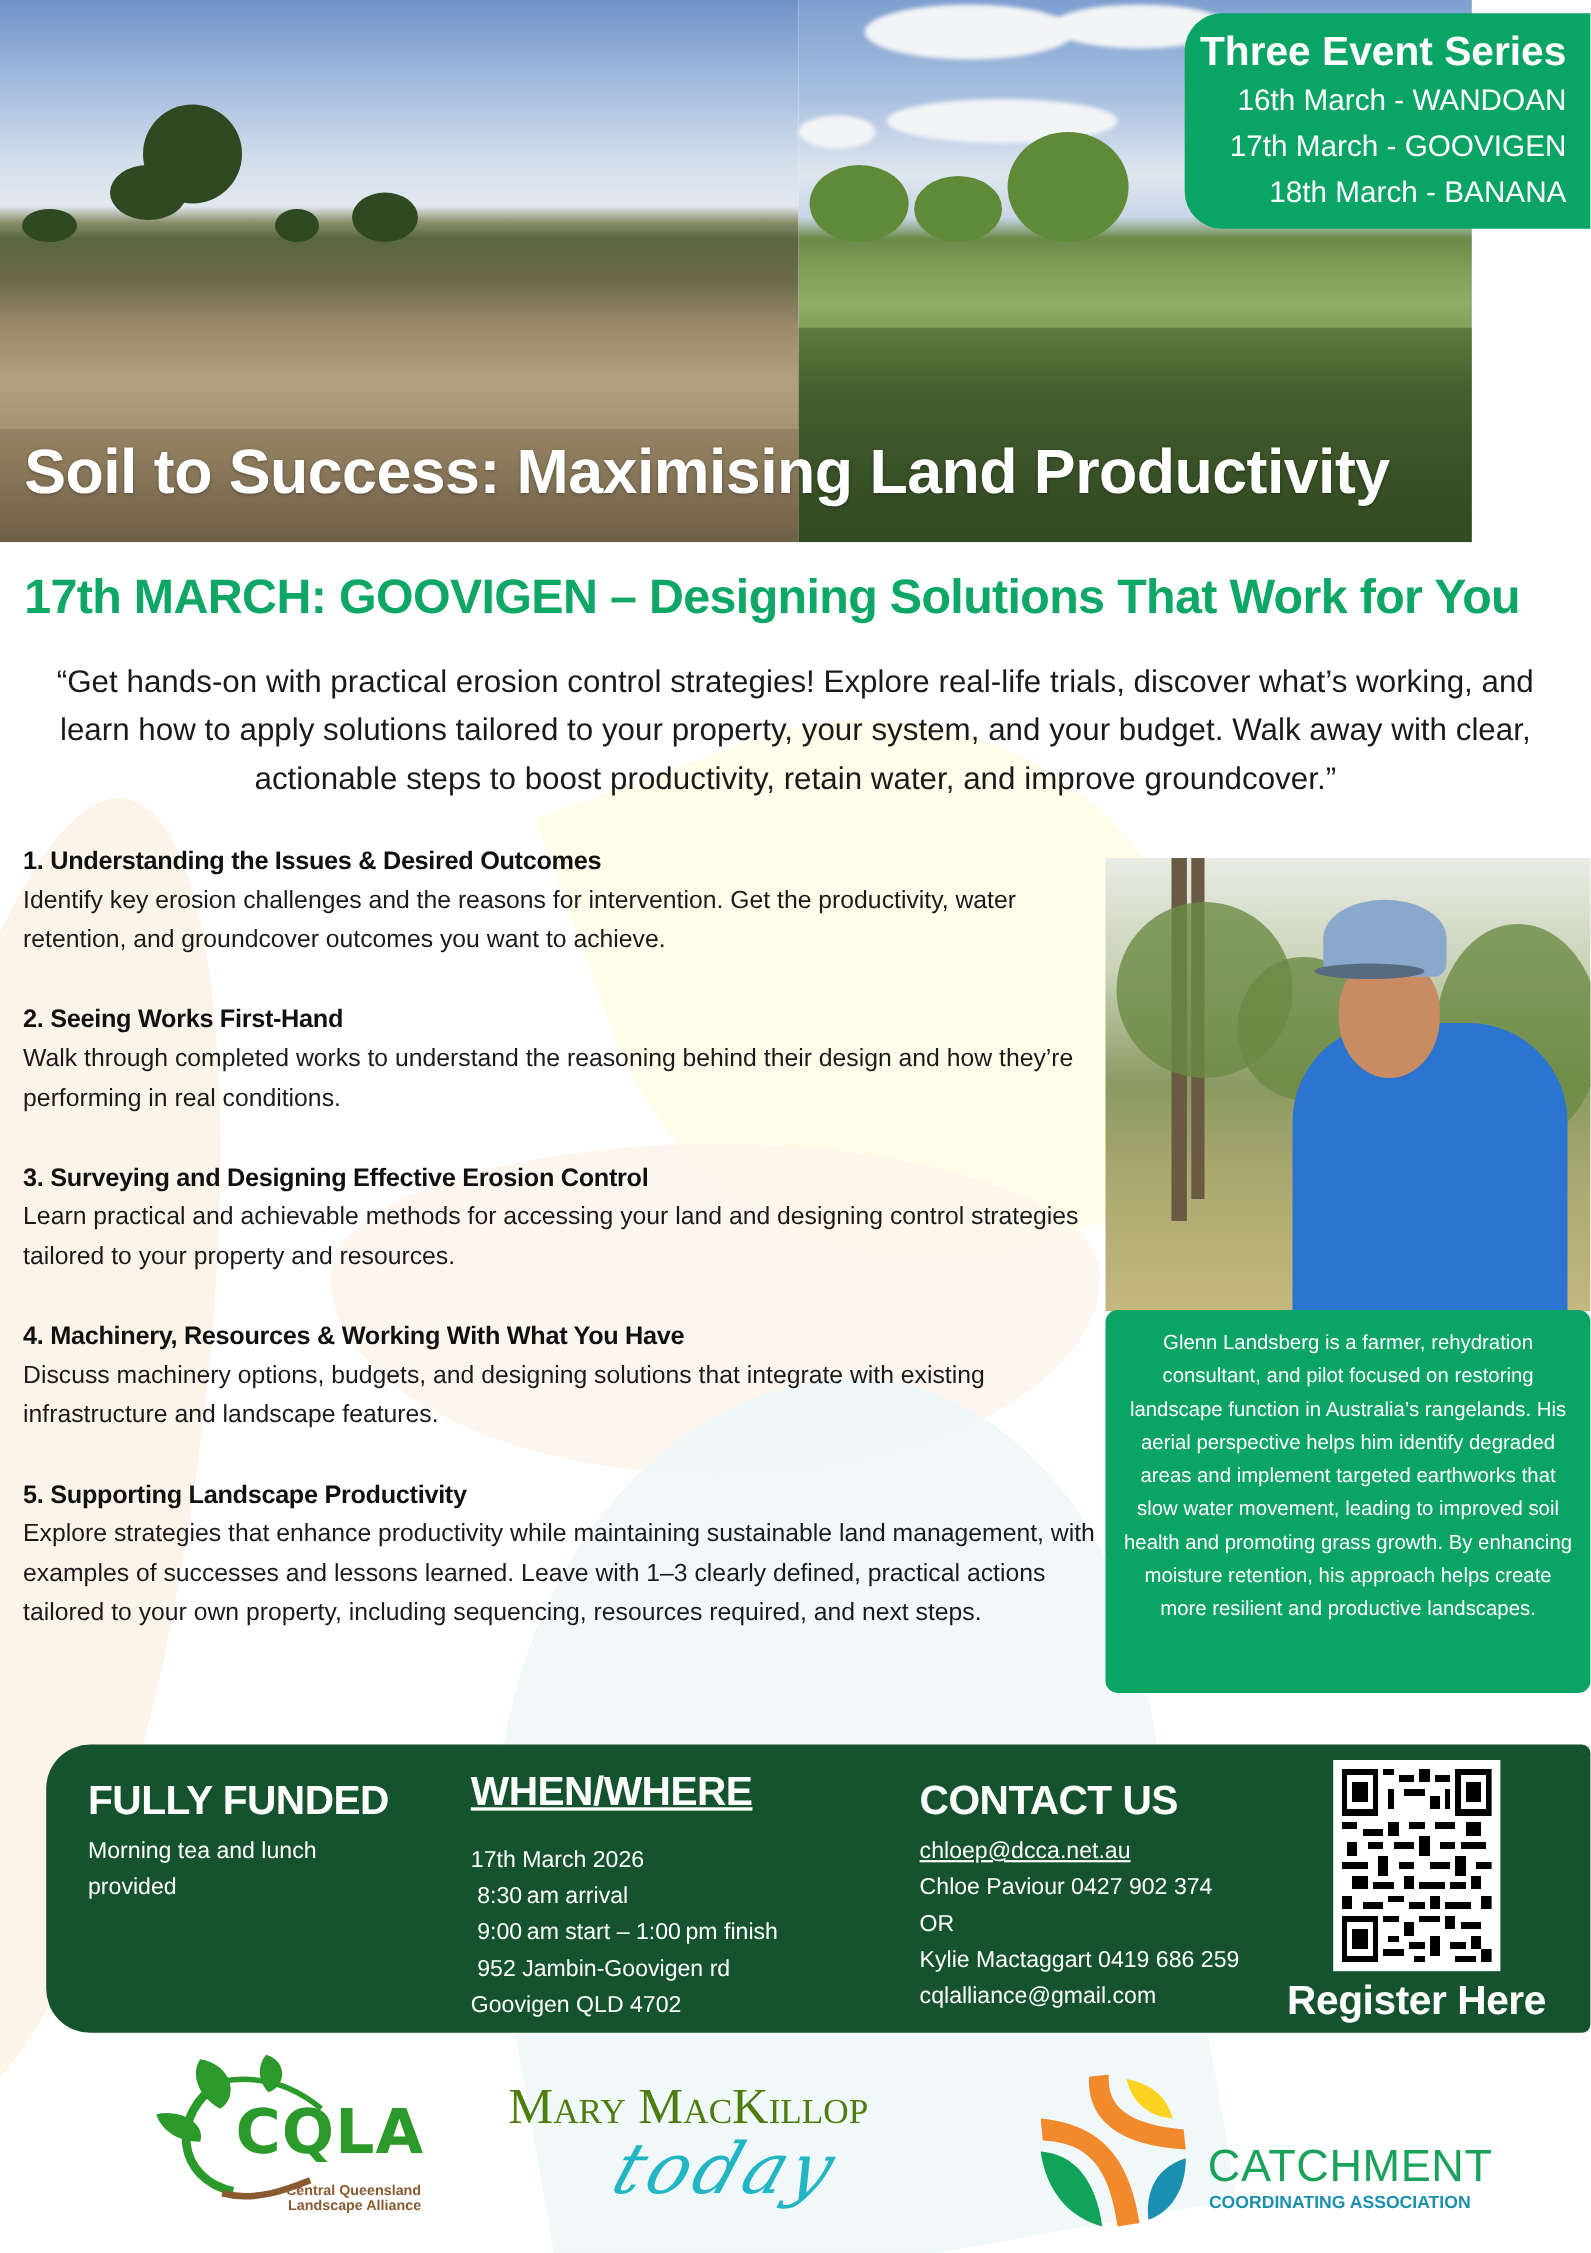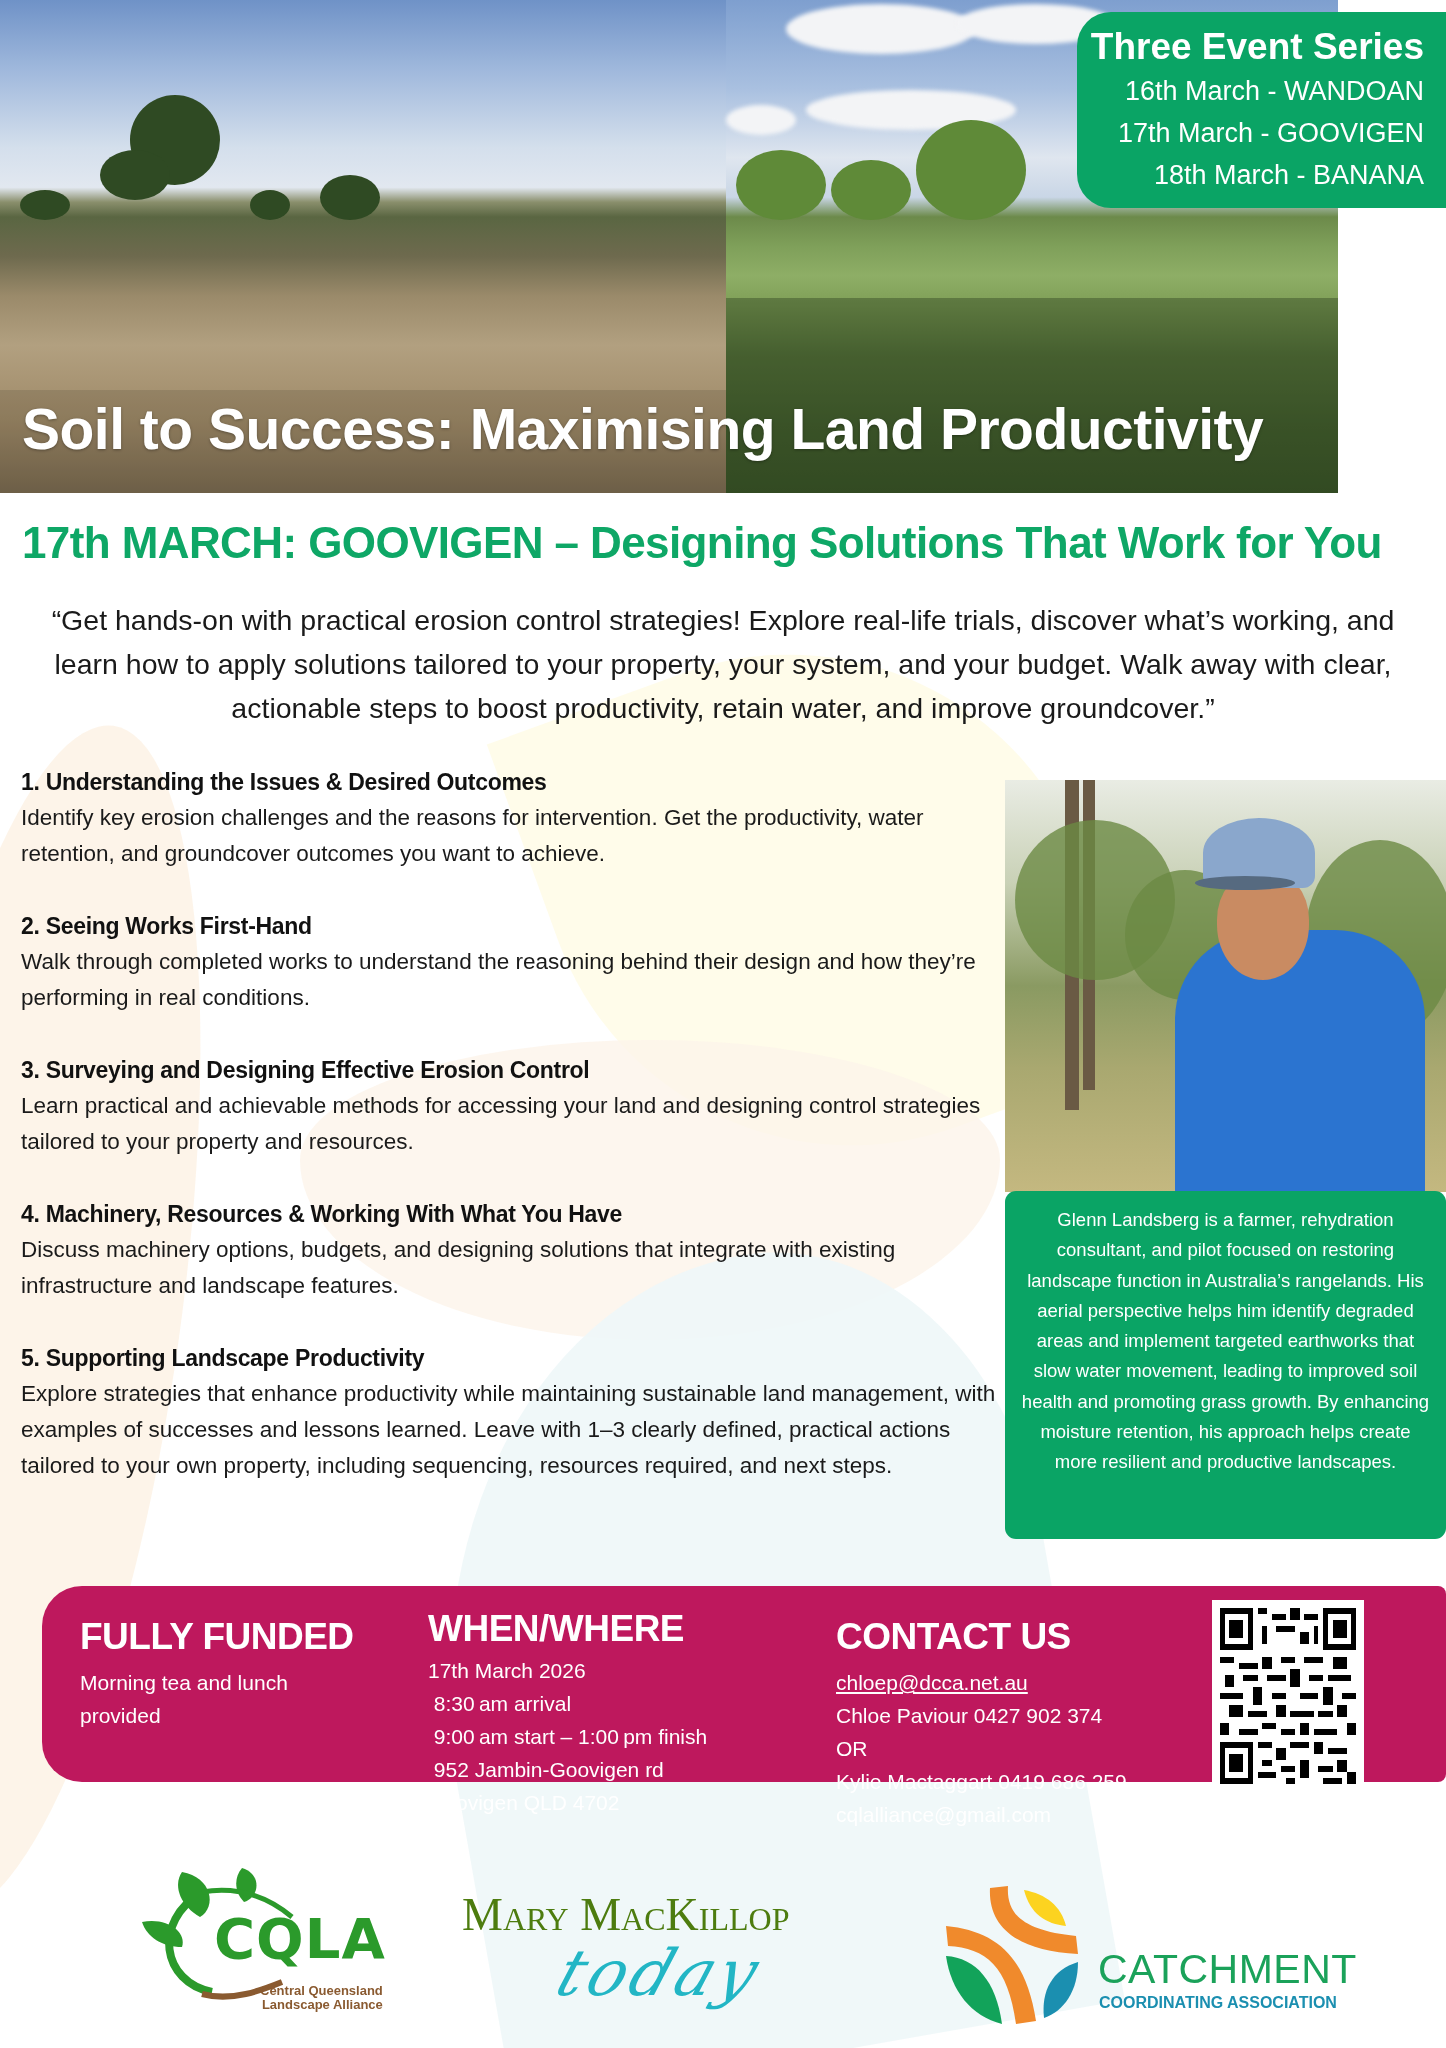--- a/index.html
+++ b/index.html
@@ -52,28 +52,28 @@
   .speaker-photo .foliage { position: absolute; background: #6c8a44; border-radius: 50%; opacity: .8; }
   .speaker-photo .shirt { position: absolute; left: 170px; top: 150px; width: 250px; height: 262px; background: #2b74d0; border-radius: 90px 90px 0 0; }
   .speaker-photo .face { position: absolute; left: 212px; top: 90px; width: 92px; height: 110px; background: #c98b62; border-radius: 45% 45% 50% 50%; }
   .speaker-photo .cap { position: absolute; left: 198px; top: 38px; width: 112px; height: 70px; background: #8aa7cc; border-radius: 50% 50% 12px 12px; }
   .speaker-photo .brim { position: absolute; left: 190px; top: 96px; width: 100px; height: 14px; background: #566a80; border-radius: 50%; }
 
   .speaker-bio { position: absolute; left: 1005px; top: 1191px; width: 441px; height: 348px; background: #0aa465; color: #ffffff;
     font-size: 18.5px; line-height: 30.3px; text-align: center; padding: 14px 14px 0 14px; border-radius: 11px; }
 
   
-  .info-banner { position: absolute; left: 42px; top: 1586px; width: 1404px; height: 196px; background: #be185d; border-radius: 40px 8px 8px 40px; color: #fff; }
+  .info-banner { position: absolute; left: 42px; top: 1586px; width: 1404px; height: 262px; background: #14532d; border-radius: 40px 8px 8px 40px; color: #fff; }
   .info-col { position: absolute; top: 0; }
   .info-head { font-size: 37px; font-weight: 700; letter-spacing: -0.5px; }
   .info-text { font-size: 21px; line-height: 33px; }
   .col-funded { left: 38px; top: 30px; }
   .col-funded .info-head { margin-bottom: 8px; }
   .col-when { left: 386px; top: 22px; }
-  .col-when .info-head { margin-bottom: 4px; }
+  .col-when .info-head { margin-bottom: 24px; text-decoration: underline; }
   .col-contact { left: 794px; top: 30px; }
   .col-contact .info-head { margin-bottom: 8px; }
   .contact-link { color: #fff; text-decoration: underline; }
   .qr { position: absolute; left: 1170px; top: 14px; width: 152px; height: 192px; background: #fff; padding: 8px; }
   .qr svg { width: 100%; height: 100%; display: block; }
   .register { position: absolute; left: 1128px; top: 212px; font-size: 37px; font-weight: 700; letter-spacing: -0.4px; white-space: nowrap; }
 
   
   .logo { position: absolute; }
   .logo-cqla { left: 142px; top: 1862px; width: 250px; height: 150px; }

